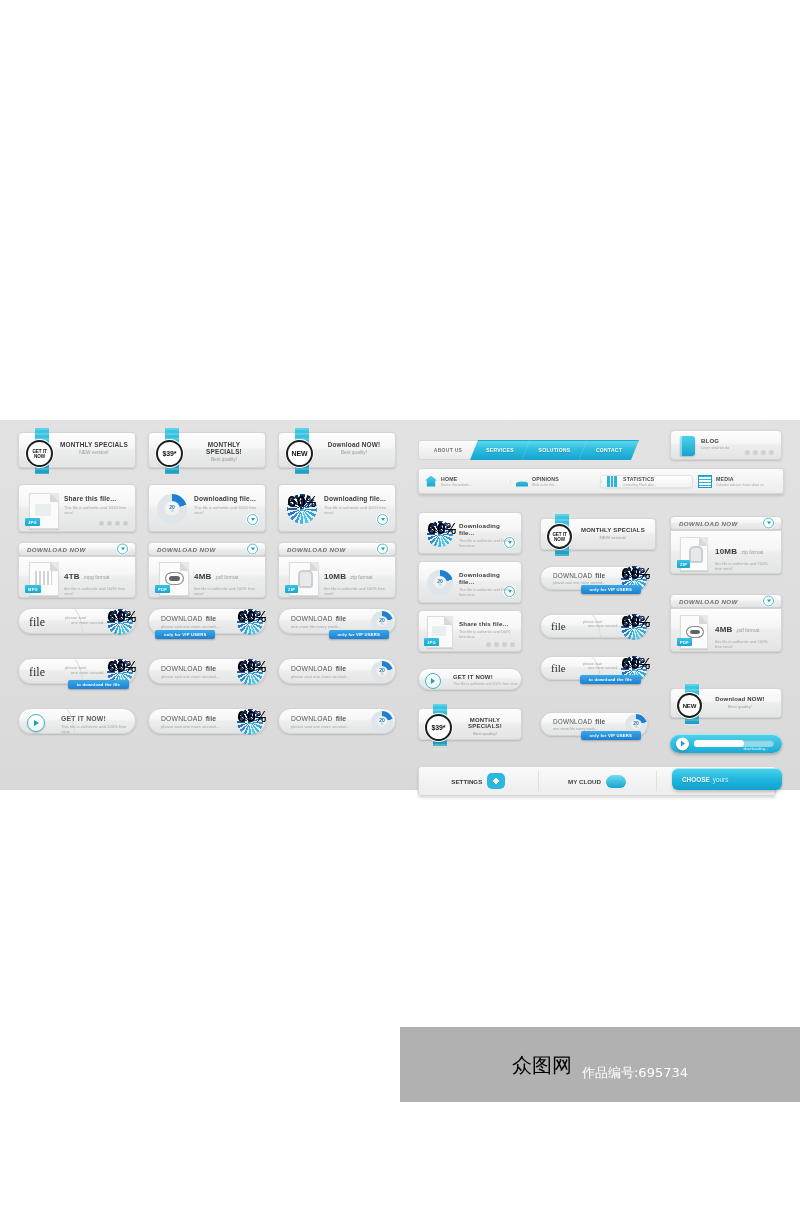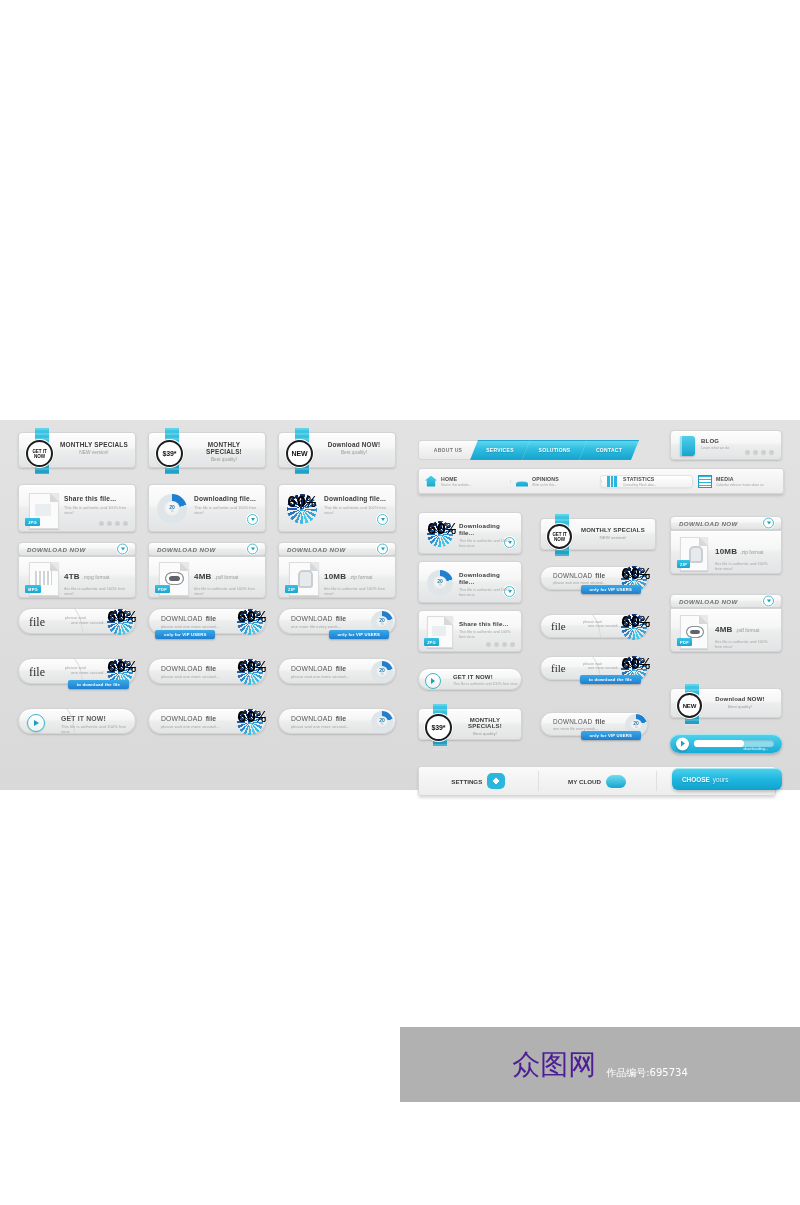--- a/index.html
+++ b/index.html
@@ -167,25 +167,25 @@
        border-left:4.5px solid #17a5cf;}
   .playerbar .track{position:absolute;left:24px;right:8px;top:6px;height:7px;border-radius:4px;
        background:rgba(255,255,255,.45);box-shadow:inset 0 1px 2px rgba(0,0,0,.18);}
   .playerbar .track i{position:absolute;left:0;top:0;bottom:0;border-radius:4px;background:#fff;display:block;}
   .playerbar .plab{position:absolute;right:14px;bottom:2px;font-size:3.8px;color:#eafaff;}
 
   
   #wm{position:absolute;left:400px;top:1027px;width:400px;height:75px;
       background:rgba(170,170,170,.92);display:flex;align-items:center;justify-content:center;gap:10px;}
   #wm .logo{display:flex;gap:3px;}
-  #wm .logo span{display:flex;align-items:center;justify-content:center;color:#4c1d95;
-      font-size:28px;font-family:"DejaVu Sans",sans-serif;line-height:1;}
+  #wm .logo span{display:flex;align-items:center;justify-content:center;color:#000000;
+      font-size:20px;font-family:"DejaVu Sans",sans-serif;line-height:1;}
   #wm .rt{color:#fff;text-align:center;}
   #wm .rt .l1{font-size:21px;letter-spacing:3px;font-family:"DejaVu Sans",sans-serif;}
-  #wm .rt .l2{font-size:10px;margin-top:16px;font-family:"DejaVu Sans",sans-serif;}
+  #wm .rt .l2{font-size:13px;margin-top:16px;font-family:"DejaVu Sans",sans-serif;}
 </style>
 </head>
 <body>
 
 <div id="panel"></div>
 
 <div class="col" id="left" style="left:18px;top:432px;">
     <div class="glass promo" style="position:absolute;left:0px;top:0px;">
       <div class="ribbon"></div>
       <div class="seal">

